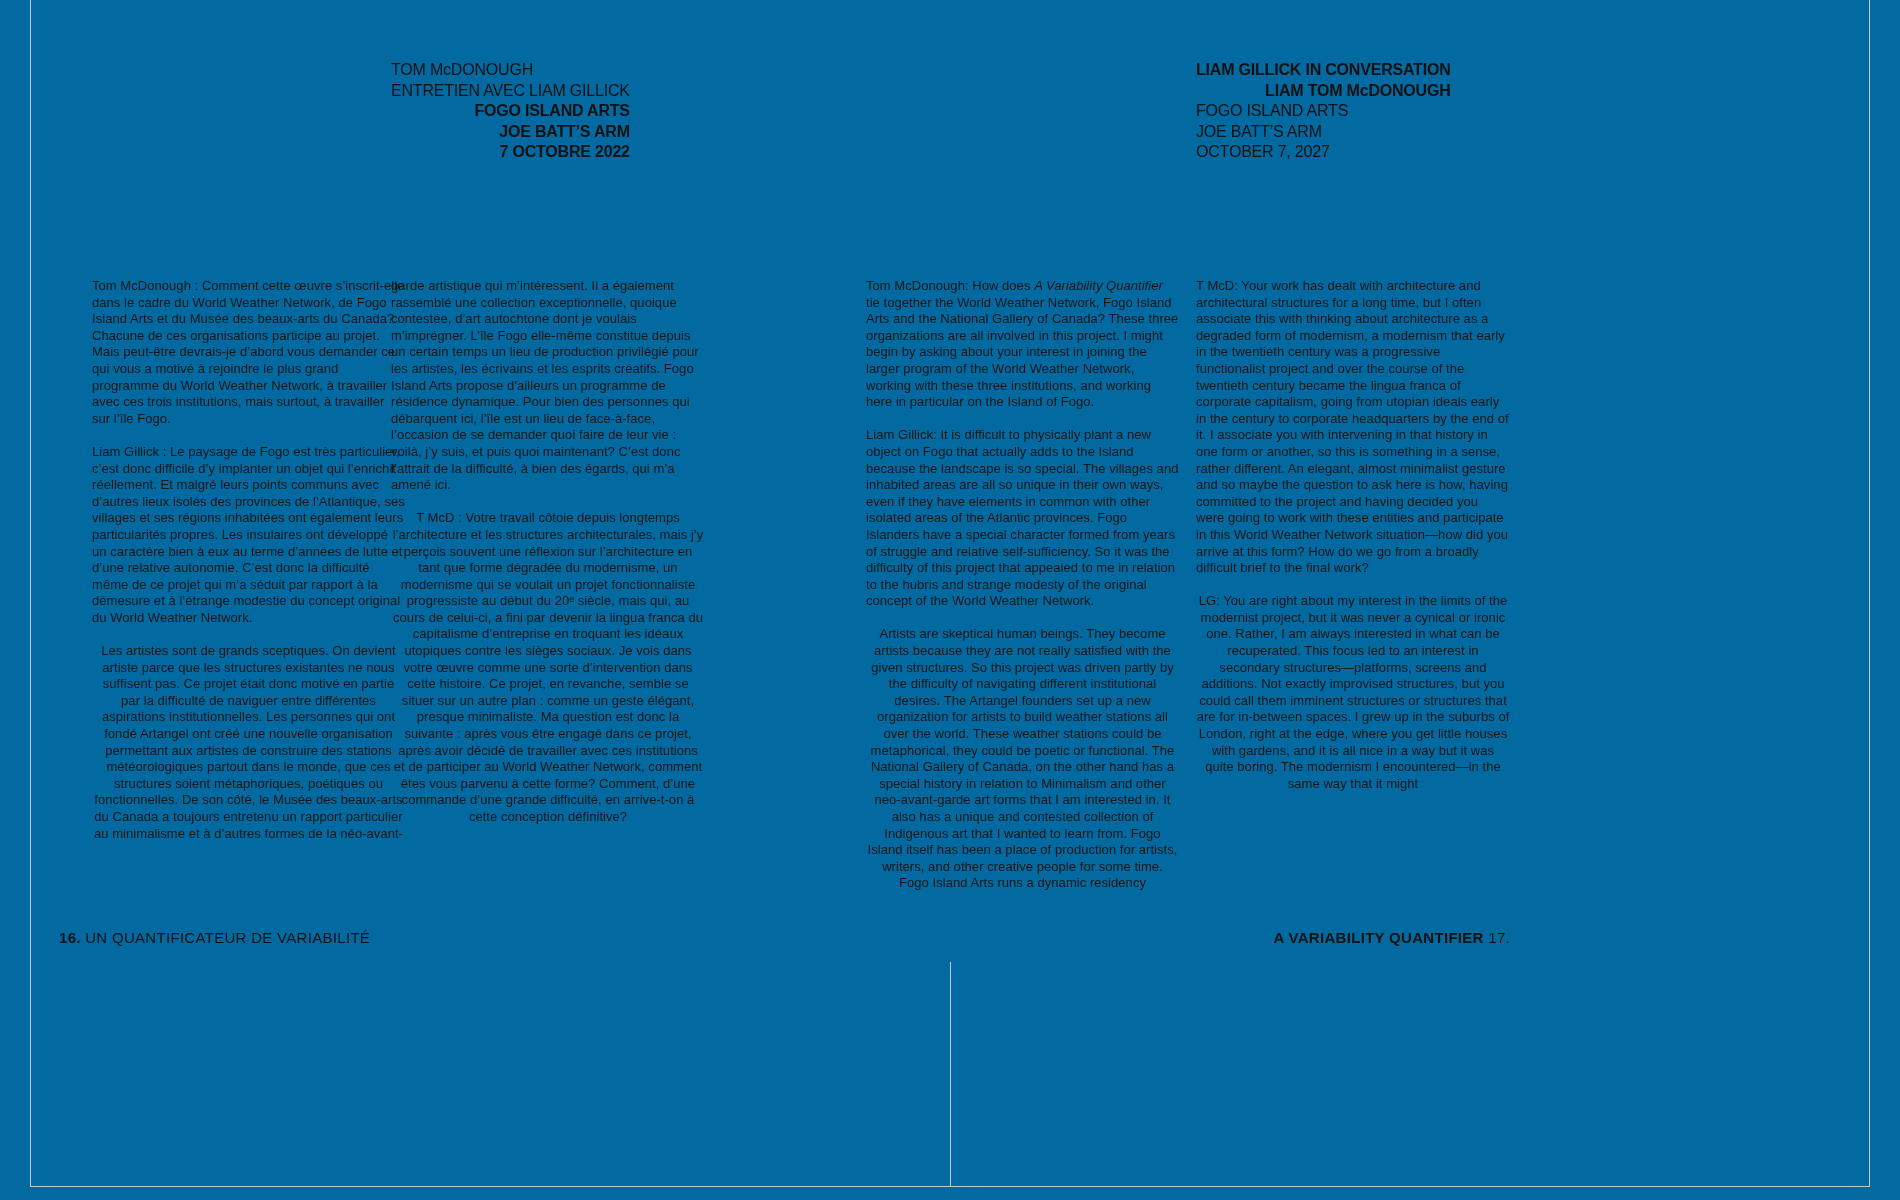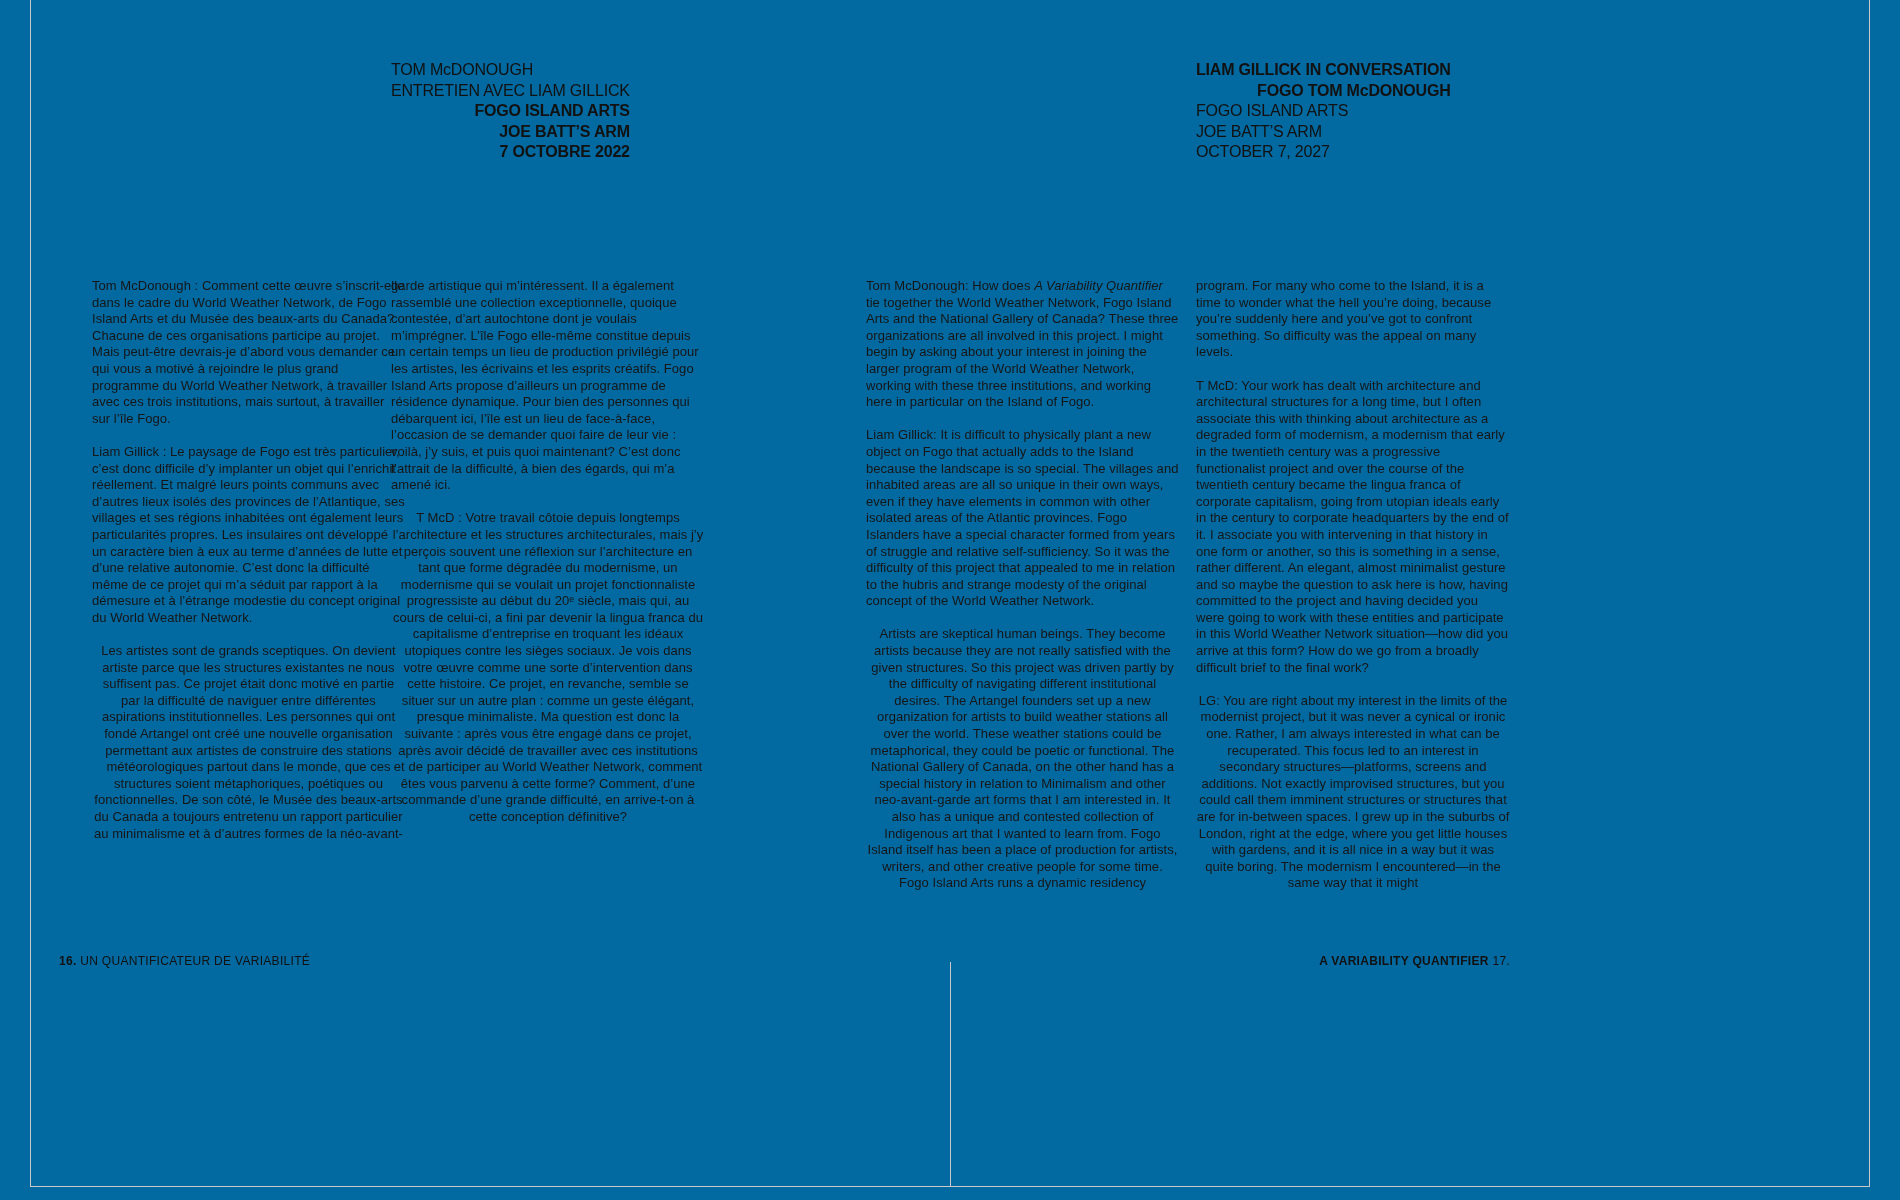--- a/index.html
+++ b/index.html
@@ -58,22 +58,22 @@
   .col-4 { left: 1196px; width: 314px; }
 
   .text-column p {
     margin: 0 0 16.6px 0;
   }
   .text-column p:last-child { margin-bottom: 0; text-align: center; }
   .text-column .italic { font-style: italic; }
 
   .page-footer {
     position: absolute;
-    top: 954px;
-    font-size: 12px;
+    top: 929px;
+    font-size: 15px;
     letter-spacing: 0.3px;
     color: #111;
     white-space: nowrap;
   }
   .footer-left { left: 59px; }
   .footer-right { left: 1196px; width: 314px; text-align: right; }
   .page-footer .bold { font-weight: bold; }
 </style>
 </head>
 <body>
@@ -88,21 +88,21 @@
   <div class="page-header header-left">
     <div class="hl">TOM McDONOUGH</div>
     <div class="hl">ENTRETIEN AVEC LIAM GILLICK</div>
     <div class="hl bold">FOGO ISLAND ARTS</div>
     <div class="hl bold">JOE BATT’S ARM</div>
     <div class="hl bold">7 OCTOBRE 2022</div>
   </div>
 
   <div class="page-header header-right">
     <div class="hl bold">LIAM GILLICK IN CONVERSATION</div>
-    <div class="hl bold">FOGO TOM McDONOUGH</div>
+    <div class="hl bold">LIAM TOM McDONOUGH</div>
     <div class="hl">FOGO ISLAND ARTS</div>
     <div class="hl">JOE BATT’S ARM</div>
     <div class="hl">OCTOBER 7, 2027</div>
   </div>
 
   <div class="text-column col-1">
       <p><span>Tom McDonough : Comment cette œuvre s’inscrit-elle dans le cadre du World Weather Network, de Fogo Island Arts et du Musée des beaux-arts du Canada? Chacune de ces organisations participe au projet. Mais peut-être devrais-je d’abord vous demander ce qui vous a motivé à rejoindre le plus grand programme du World Weather Network, à travailler avec ces trois institutions, mais surtout, à travailler sur l’île Fogo.</span></p>
       <p><span>Liam Gillick : Le paysage de Fogo est très particulier, c’est donc difficile d’y implanter un objet qui l’enrichit réellement. Et malgré leurs points communs avec d’autres lieux isolés des provinces de l’Atlantique, ses villages et ses régions inhabitées ont également leurs particularités propres. Les insulaires ont développé un caractère bien à eux au terme d’années de lutte et d’une relative autonomie. C’est donc la difficulté même de ce projet qui m’a séduit par rapport à la démesure et à l’étrange modestie du concept original du World Weather Network.</span></p>
       <p><span>Les artistes sont de grands sceptiques. On devient artiste parce que les structures existantes ne nous suffisent pas. Ce projet était donc motivé en partie par la difficulté de naviguer entre différentes aspirations institutionnelles. Les personnes qui ont fondé Artangel ont créé une nouvelle organisation permettant aux artistes de construire des stations météorologiques partout dans le monde, que ces structures soient métaphoriques, poétiques ou fonctionnelles. De son côté, le Musée des beaux-arts du Canada a toujours entretenu un rapport particulier au minimalisme et à d’autres formes de la néo-avant-</span></p>
     </div>
@@ -112,21 +112,20 @@
       <p><span>T McD : Votre travail côtoie depuis longtemps l’architecture et les structures architecturales, mais j’y perçois souvent une réflexion sur l’architecture en tant que forme dégradée du modernisme, un modernisme qui se voulait un projet fonctionnaliste progressiste au début du 20ᵉ siècle, mais qui, au cours de celui-ci, a fini par devenir la lingua franca du capitalisme d’entreprise en troquant les idéaux utopiques contre les sièges sociaux. Je vois dans votre œuvre comme une sorte d’intervention dans cette histoire. Ce projet, en revanche, semble se situer sur un autre plan : comme un geste élégant, presque minimaliste. Ma question est donc la suivante : après vous être engagé dans ce projet, après avoir décidé de travailler avec ces institutions et de participer au World Weather Network, comment êtes vous parvenu à cette forme? Comment, d’une commande d’une grande difficulté, en arrive-t-on à cette conception définitive?</span></p>
     </div>
 
   <div class="text-column col-3">
       <p><span>Tom McDonough: How does </span><span class="italic">A Variability Quantifier</span><span> tie together the World Weather Network, Fogo Island Arts and the National Gallery of Canada? These three organizations are all involved in this project. I might begin by asking about your interest in joining the larger program of the World Weather Network, working with these three institutions, and working here in particular on the Island of Fogo.</span></p>
       <p><span>Liam Gillick: It is difficult to physically plant a new object on Fogo that actually adds to the Island because the landscape is so special. The villages and inhabited areas are all so unique in their own ways, even if they have elements in common with other isolated areas of the Atlantic provinces. Fogo Islanders have a special character formed from years of struggle and relative self-sufficiency. So it was the difficulty of this project that appealed to me in relation to the hubris and strange modesty of the original concept of the World Weather Network.</span></p>
       <p><span>Artists are skeptical human beings. They become artists because they are not really satisfied with the given structures. So this project was driven partly by the difficulty of navigating different institutional desires. The Artangel founders set up a new organization for artists to build weather stations all over the world. These weather stations could be metaphorical, they could be poetic or functional. The National Gallery of Canada, on the other hand has a special history in relation to Minimalism and other neo-avant-garde art forms that I am interested in. It also has a unique and contested collection of Indigenous art that I wanted to learn from. Fogo Island itself has been a place of production for artists, writers, and other creative people for some time. Fogo Island Arts runs a dynamic residency</span></p>
     </div>
 
   <div class="text-column col-4">
-      <p><span>program. For many who come to the Island, it is a time to wonder what the hell you’re doing, because you’re suddenly here and you’ve got to confront something. So difficulty was the appeal on many levels.</span></p>
       <p><span>T McD: Your work has dealt with architecture and architectural structures for a long time, but I often associate this with thinking about architecture as a degraded form of modernism, a modernism that early in the twentieth century was a progressive functionalist project and over the course of the twentieth century became the lingua franca of corporate capitalism, going from utopian ideals early in the century to corporate headquarters by the end of it. I associate you with intervening in that history in one form or another, so this is something in a sense, rather different. An elegant, almost minimalist gesture and so maybe the question to ask here is how, having committed to the project and having decided you were going to work with these entities and participate in this World Weather Network situation—how did you arrive at this form? How do we go from a broadly difficult brief to the final work?</span></p>
       <p><span>LG: You are right about my interest in the limits of the modernist project, but it was never a cynical or ironic one. Rather, I am always interested in what can be recuperated. This focus led to an interest in secondary structures—platforms, screens and additions. Not exactly improvised structures, but you could call them imminent structures or structures that are for in-between spaces. I grew up in the suburbs of London, right at the edge, where you get little houses with gardens, and it is all nice in a way but it was quite boring. The modernism I encountered—in the same way that it might</span></p>
     </div>
 
   <div class="page-footer footer-left">
     <span class="bold">16.</span><span> UN QUANTIFICATEUR DE VARIABILITÉ</span>
   </div>
 
   <div class="page-footer footer-right">
     <span class="bold">A VARIABILITY QUANTIFIER</span><span> 17.</span>

